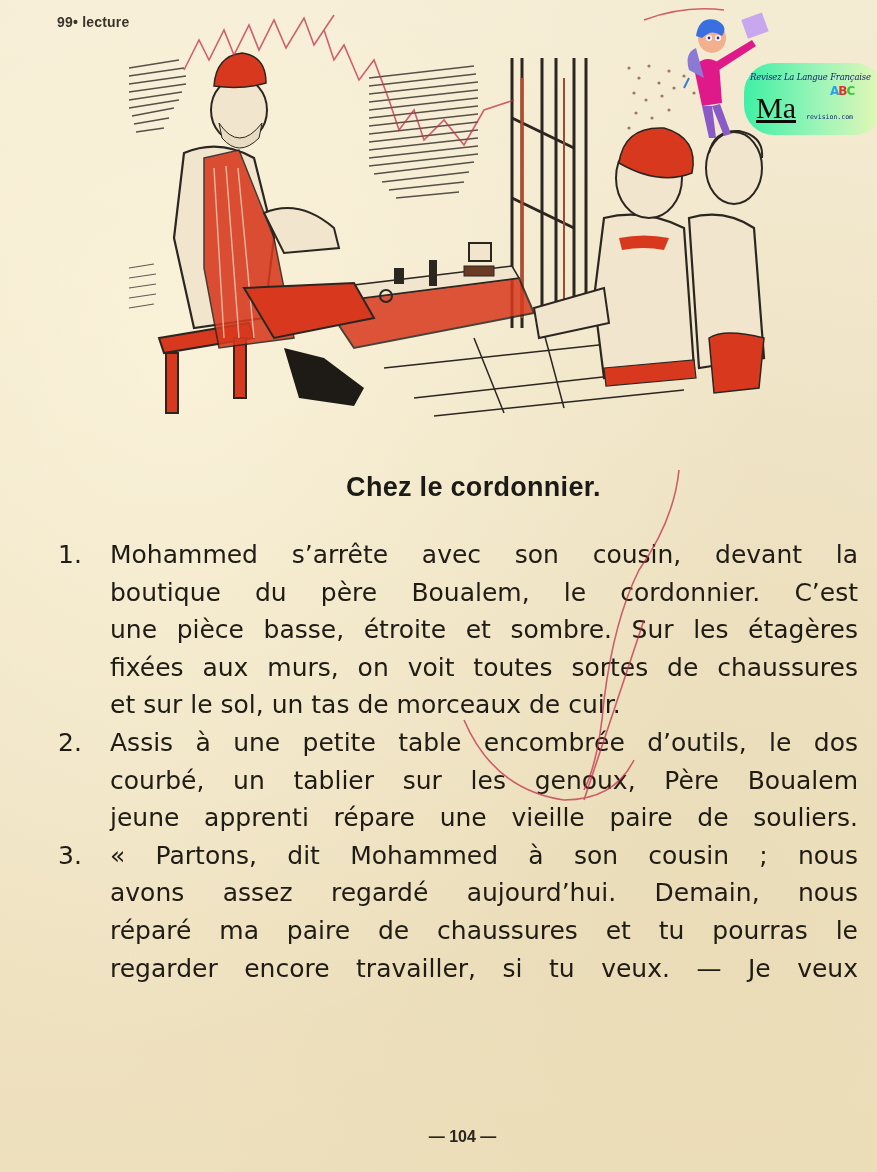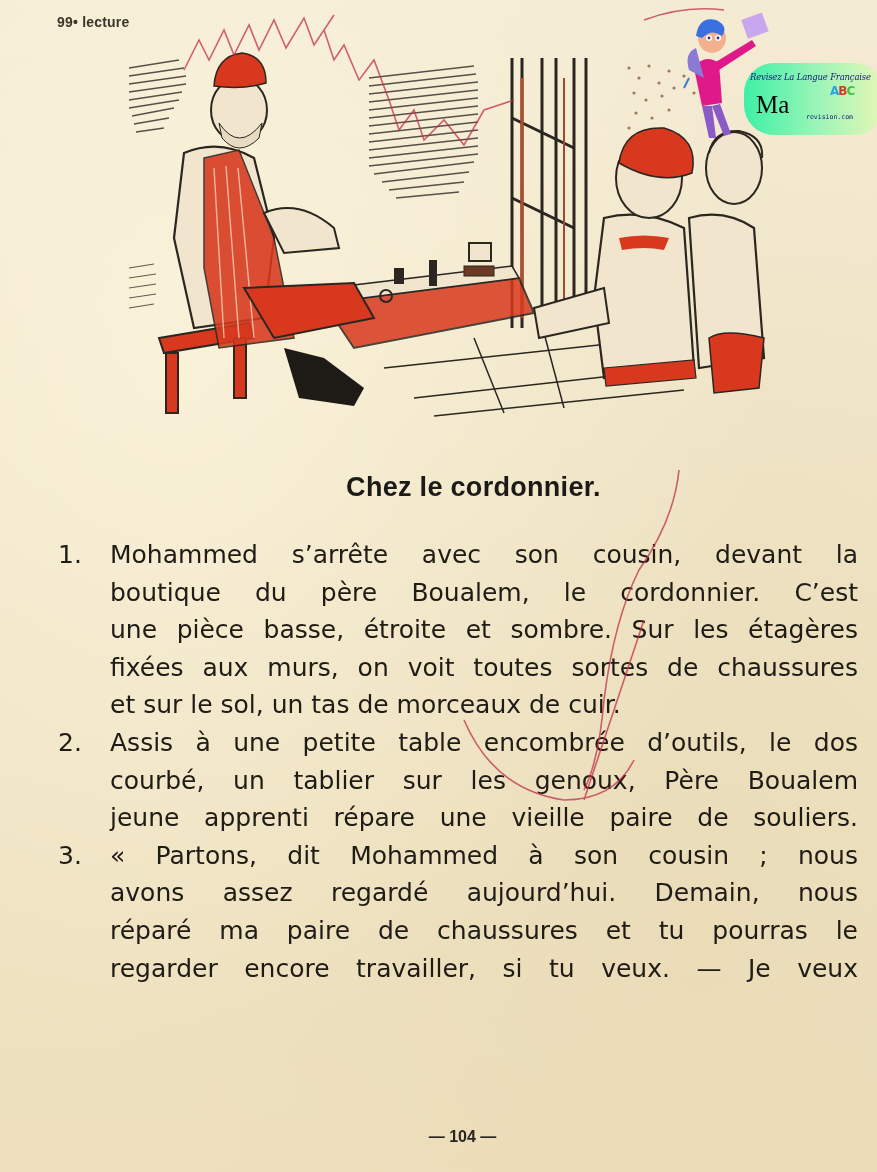--- a/index.html
+++ b/index.html
@@ -40,21 +40,21 @@
       background: linear-gradient(90deg, #3ef0a5 0%, #9ff5b8 55%, #e7f7b6 100%);
     }
     .logo-tagline {
       position: absolute; left: 76px; top: 64px; width: 135px;
       font-family: "DejaVu Serif", serif; font-style: italic;
       font-size: 8.5px; color: #18207a; white-space: nowrap;
       letter-spacing: -0.2px;
     }
     .logo-ma {
       position: absolute; left: 82px; top: 83px;
-      font-family: "Liberation Serif", serif; font-size: 25px; color: #0a0a0a;
+      font-family: "Liberation Serif", serif; font-size: 30px; color: #0a0a0a; text-decoration: underline;
     }
     .logo-abc {
       position: absolute; left: 156px; top: 76px;
       font-family: "DejaVu Sans", sans-serif; font-weight: bold; font-size: 12px;
       letter-spacing: -1px;
     }
     .logo-abc .a { color: #2aa4e0; }
     .logo-abc .b { color: #e0302a; }
     .logo-abc .c { color: #3ec43a; }
     .logo-site {

